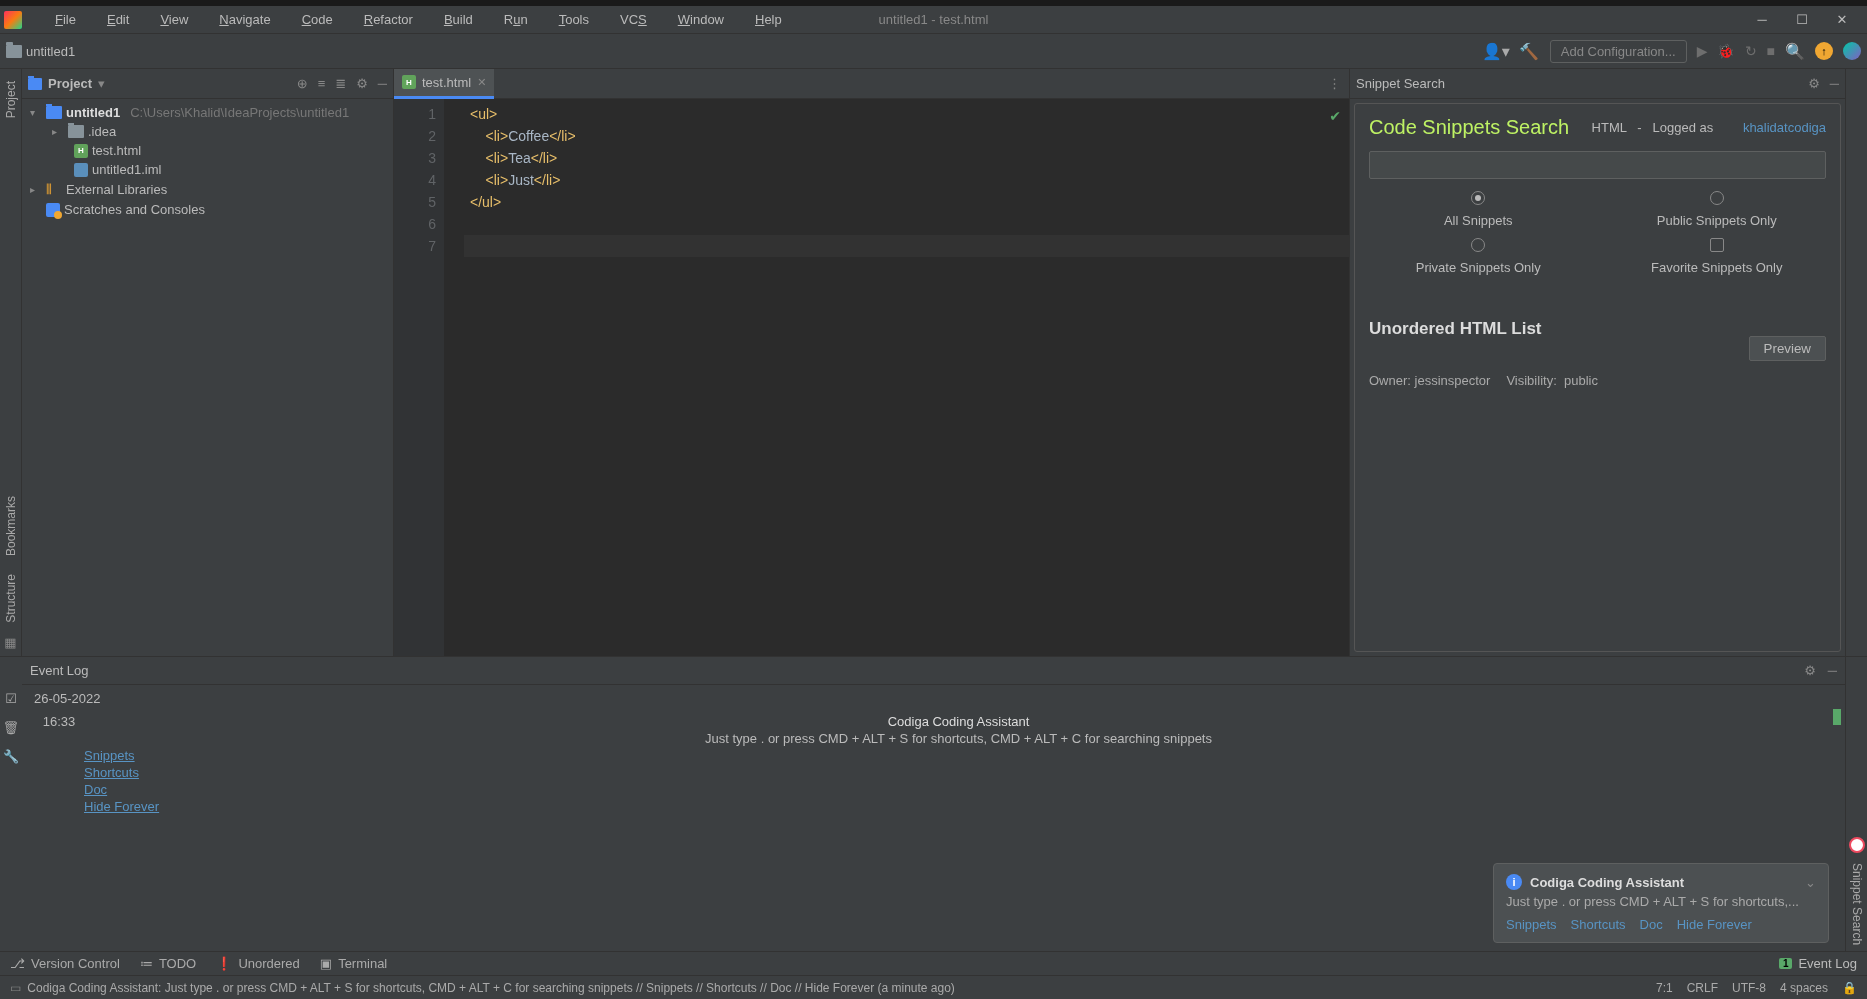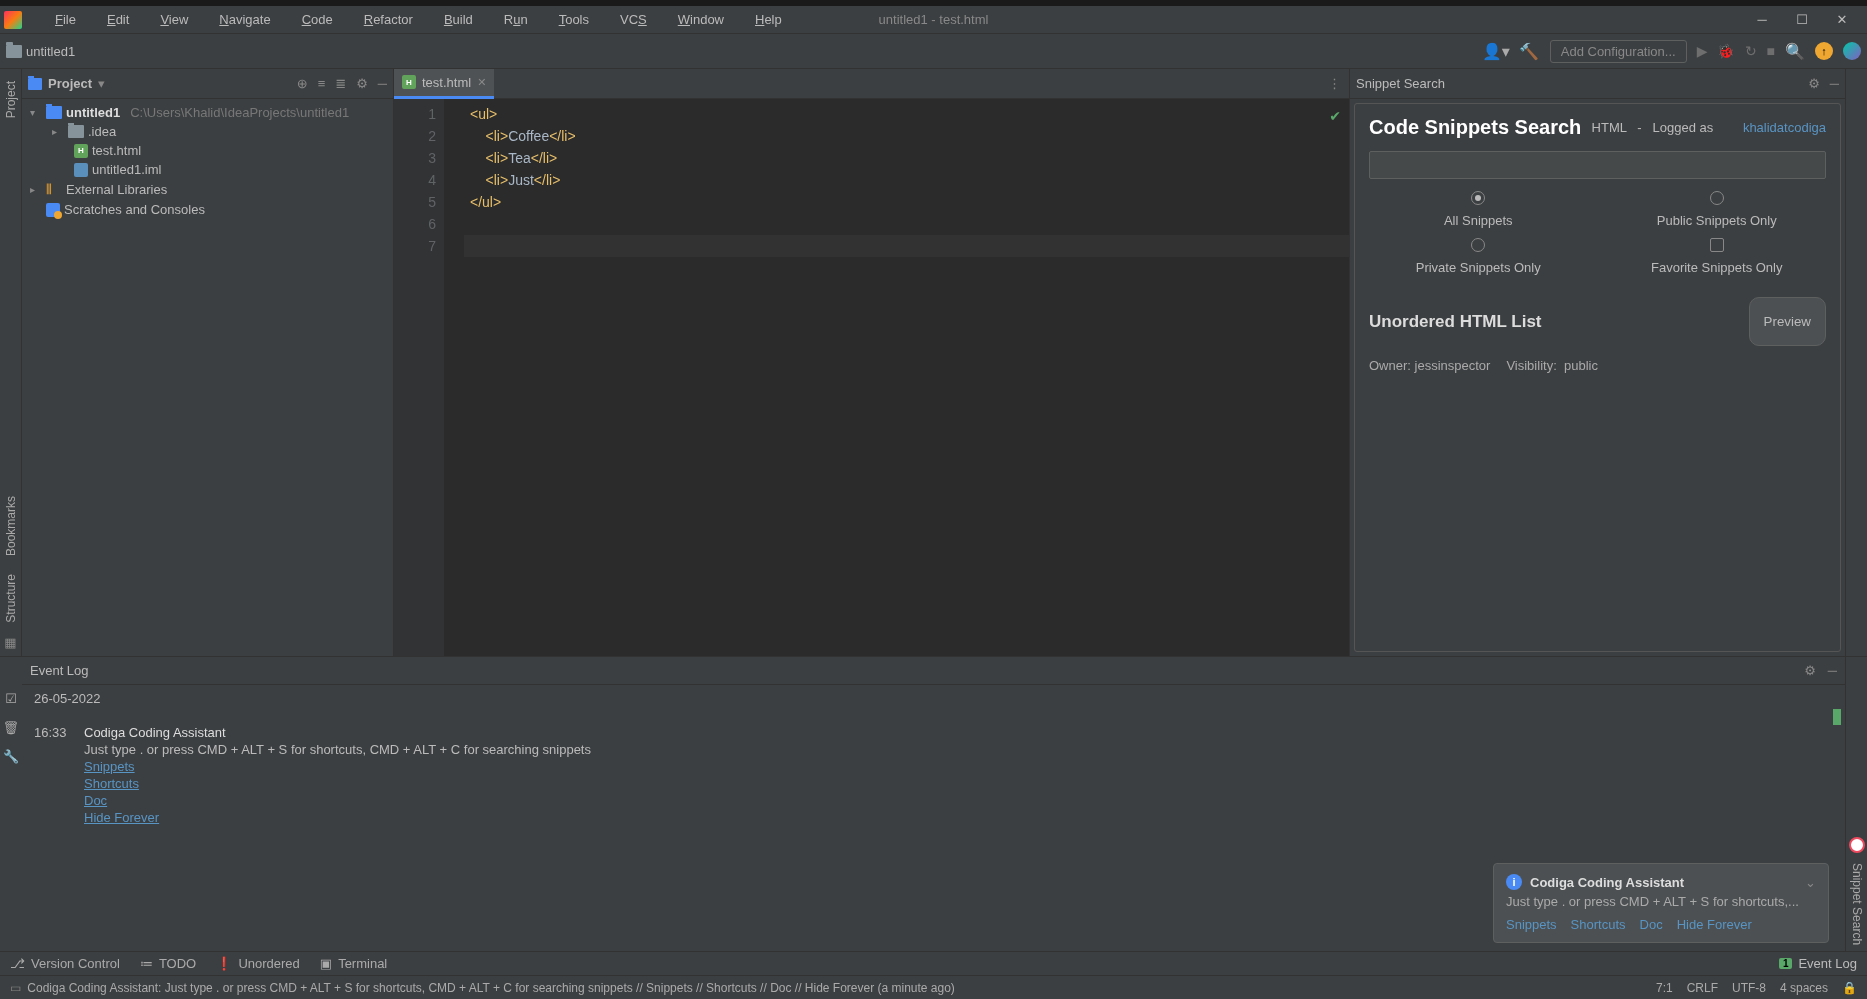--- a/index.html
+++ b/index.html
@@ -63,43 +63,43 @@
 .code-area { flex:1; padding:4px 0 0 6px; font-family:Consolas,monospace; font-size:14px; line-height:22px; position:relative;margin-left:20px; }
 .code-line { white-space:pre; }
 .tag-delim { color:#e8bf6a; }
 .tag-name { color:#e8bf6a; }
 .code-text { color:#a9b7c6; }
 .current-line { background:#323232; position:absolute; left:0; right:0; height:22px; top:136px; }
 .check-ok { position:absolute; top:6px; right:8px; color:#59a869; font-size:14px; }
 .snippet-panel { width:496px; background:#3c3f41; border-left:1px solid #323232; display:flex; flex-direction:column; }
 .snippet-body { flex:1; border:1px solid #555; margin:4px; border-radius:3px; padding:12px 14px; display:flex; flex-direction:column; gap:12px; background:#3c3f41; }
 .snip-head-row { display:flex; align-items:center; }
-.snip-title { font-size:20px; font-weight:700; color:#ffffff; }
+.snip-title { font-size:20px; font-weight:400; color:#bef264; }
 .snip-right { margin-left:auto; color:#bbb; font-size:13px; }
 .snip-right a { color:#5894c4; cursor:pointer;padding-left:26px; }
 .snip-input { width:100%; height:28px; background:#45494a; border:1px solid #5e6060; border-radius:2px; padding:0 6px; color:#bbb; }
 .radio-grid { display:grid; grid-template-columns:1fr 1fr; gap:10px 20px; }
 .radio-item { display:flex; align-items:center; gap:8px; cursor:pointer; color:#bbb;flex-direction:column; }
 .radio-circle { width:14px; height:14px; border:1px solid #888; border-radius:50%; display:flex; align-items:center; justify-content:center; }
 .radio-circle.checked::after { content:""; width:6px; height:6px; background:#bbb; border-radius:50%; }
 .check-square { width:14px; height:14px; border:1px solid #888; border-radius:2px; }
 .result-row { display:flex; align-items:center; margin-top:10px; }
 .result-title { font-size:17px; font-weight:600; color:#dcdcdc; }
-.preview-btn { margin-left:auto; background:#4c5052; border:1px solid #5e6060; border-radius:10px; padding:16px 14px; color:#bbb; cursor:pointer; }
+.preview-btn { margin-left:auto; background:#4c5052; border:1px solid #5e6060; border-radius:2px; padding:4px 14px; color:#bbb; cursor:pointer;margin-top:39px; }
 .result-meta { color:#aaa; font-size:13px; display:flex; gap:16px; }
 .right-rail { width:22px; background:#3c3f41; border-left:1px solid #323232; }
 .bottom-panel { height:295px; border-top:1px solid #323232; display:flex; }
 .event-left-rail { width:22px; background:#3c3f41; display:flex; flex-direction:column; align-items:center; gap:14px; padding-top:34px; }
 .event-left-rail span { color:#aaa; cursor:pointer; }
 .event-main { flex:1; display:flex; flex-direction:column; }
 .event-header { height:28px; display:flex; align-items:center; padding:0 8px; border-bottom:1px solid #323232; }
 .event-hdr-icons { margin-left:auto; display:flex; gap:12px; color:#888; }
 .event-content { flex:1; padding:6px 12px; position:relative; }
 .ev-date { color:#bbb; }
-.ev-row { display:flex; margin-top:19px; }
+.ev-row { display:flex; margin-top:8px;text-align:center; }
 .ev-time { width:50px; color:#bbb; }
 .ev-body { flex:1; }
 .ev-title { color:#ddd; font-weight:500; }
 .ev-text { color:#bbb; margin-top:2px; }
 .ev-link { color:#5894c4; text-decoration:underline; cursor:pointer; display:block; margin-top:2px; width:fit-content; }
 .green-strip { position:absolute; right:4px; top:24px; width:8px; height:16px; background:#59a869; }
 .notif-popup { position:absolute; right:16px; bottom:8px; width:336px; background:#4c5052; border:1px solid #5e6060; border-radius:4px; padding:10px 12px; }
 .notif-head { display:flex; align-items:center; gap:8px; }
 .info-icon { width:16px; height:16px; border-radius:50%; background:#4a8af4; color:#fff; font-size:11px; font-weight:bold; display:flex; align-items:center; justify-content:center; }
 .notif-title { font-weight:600; color:#ddd; }

